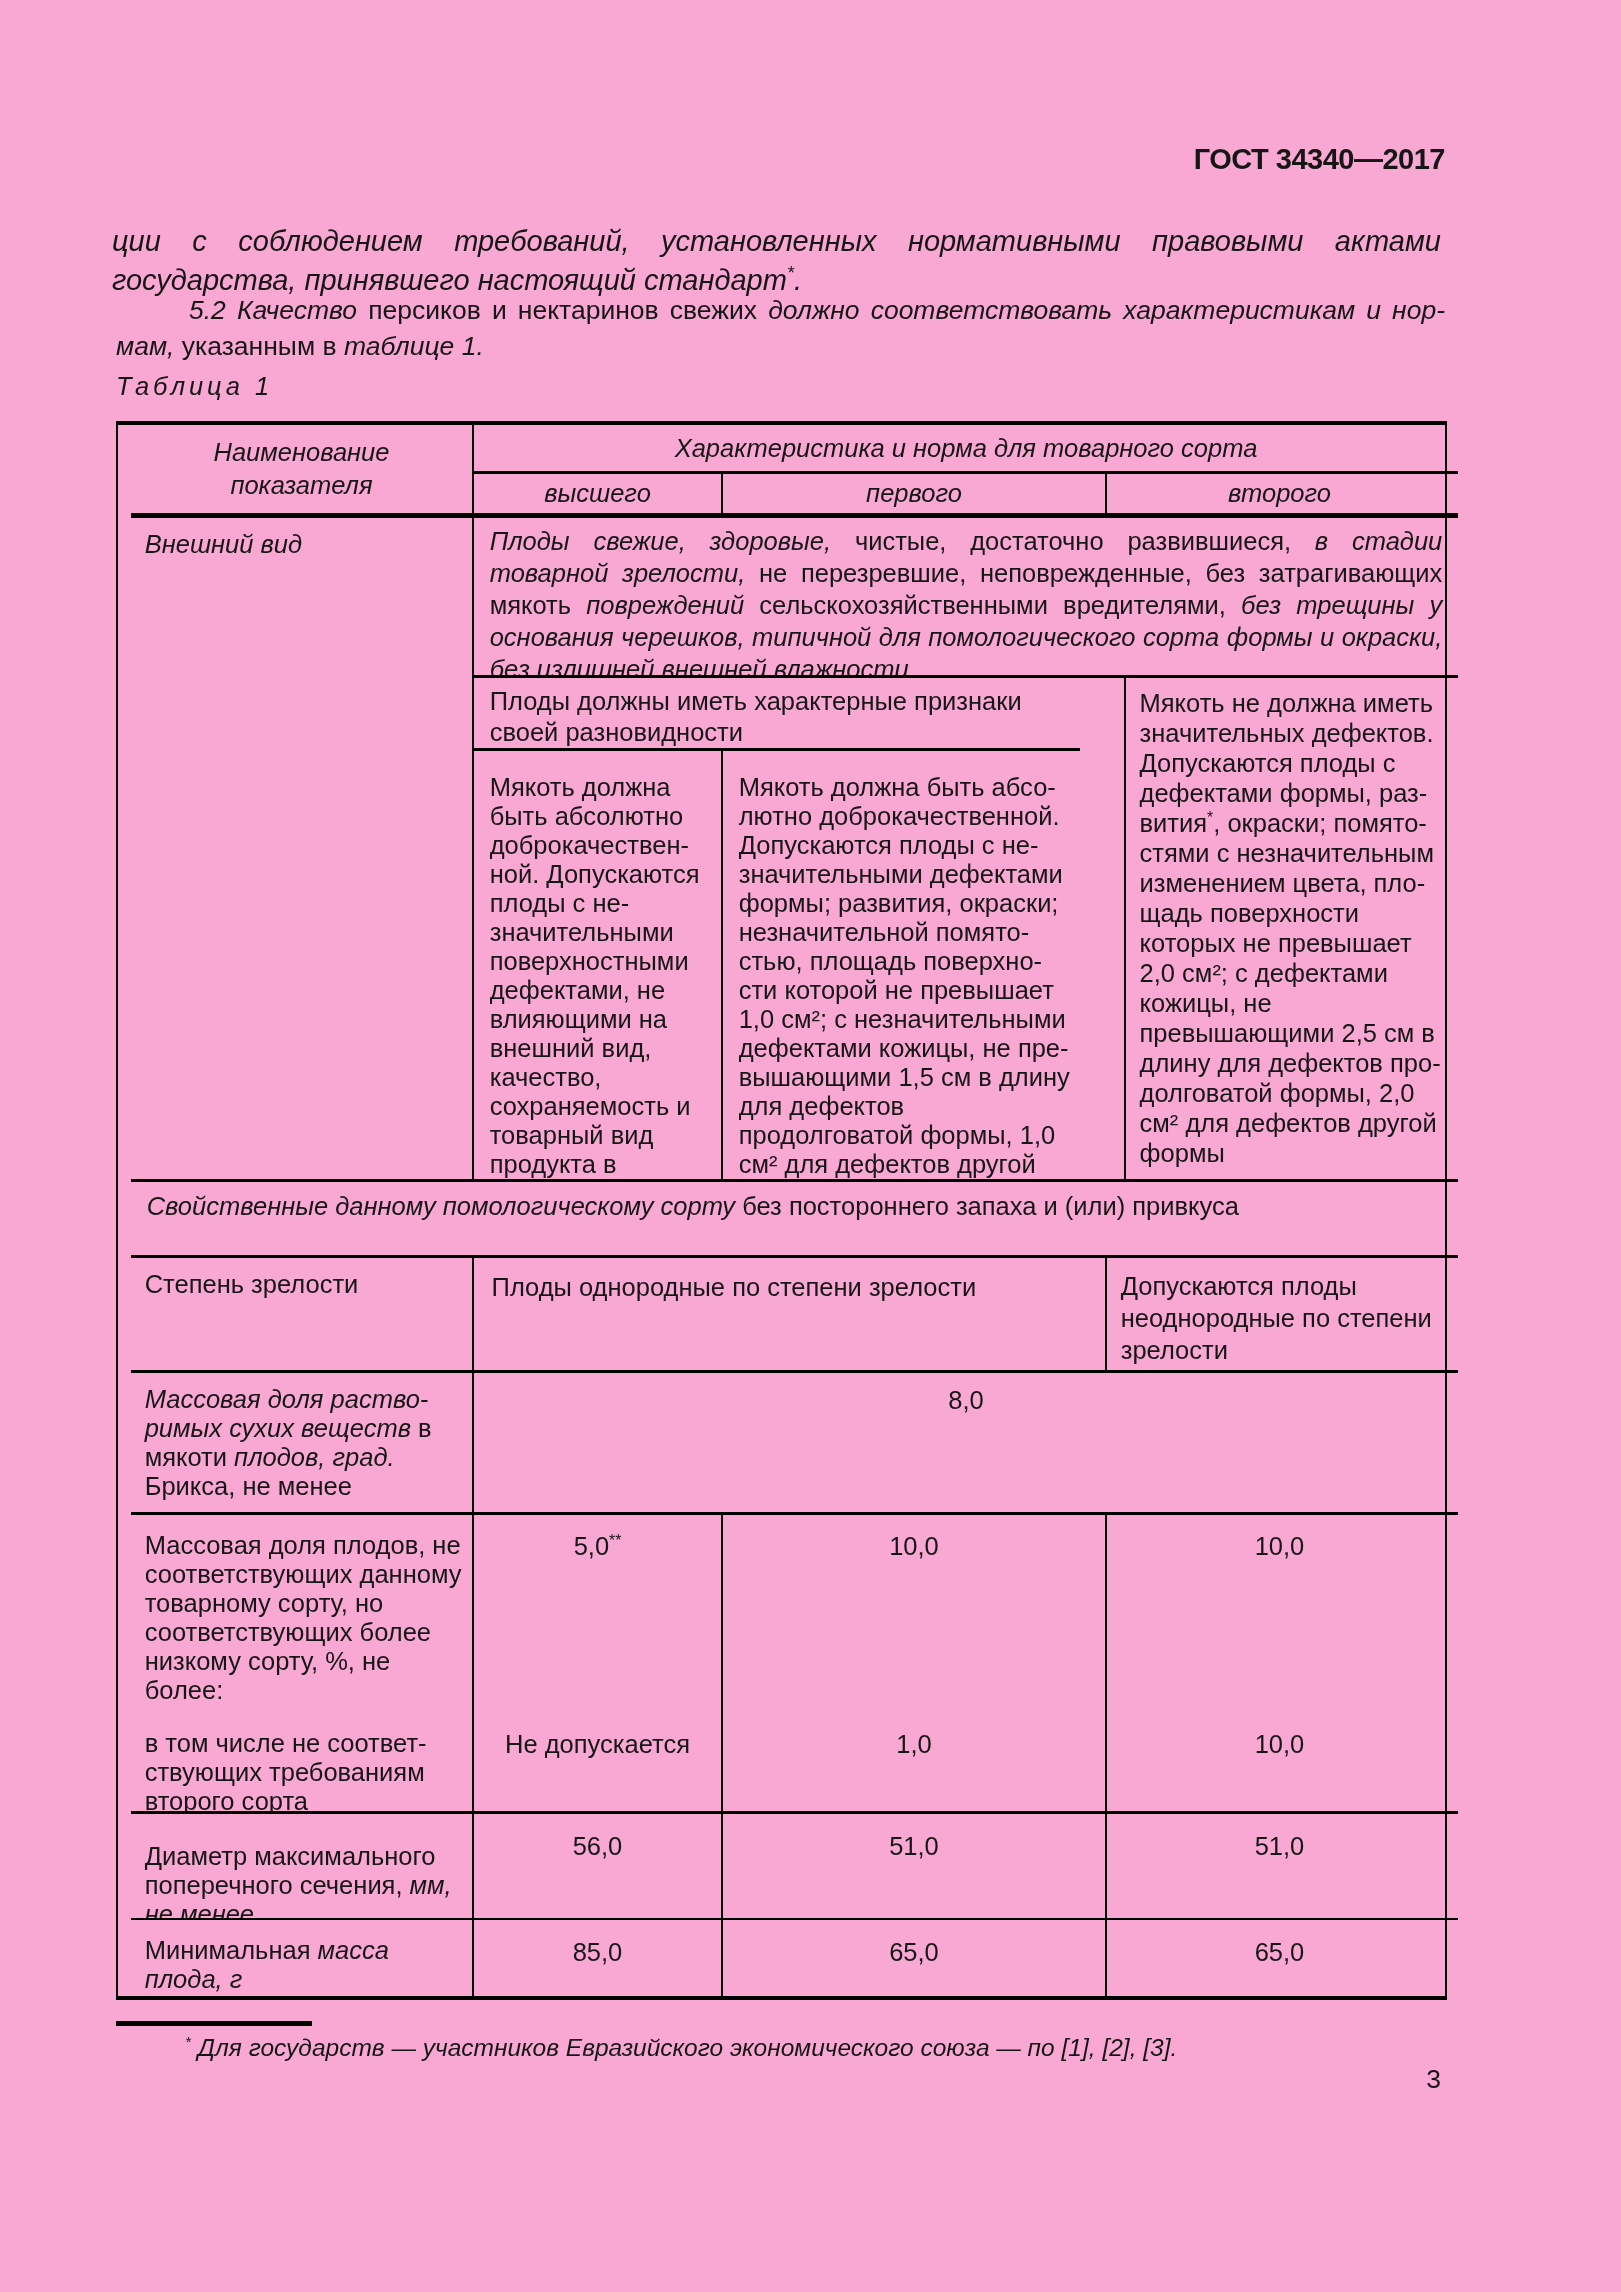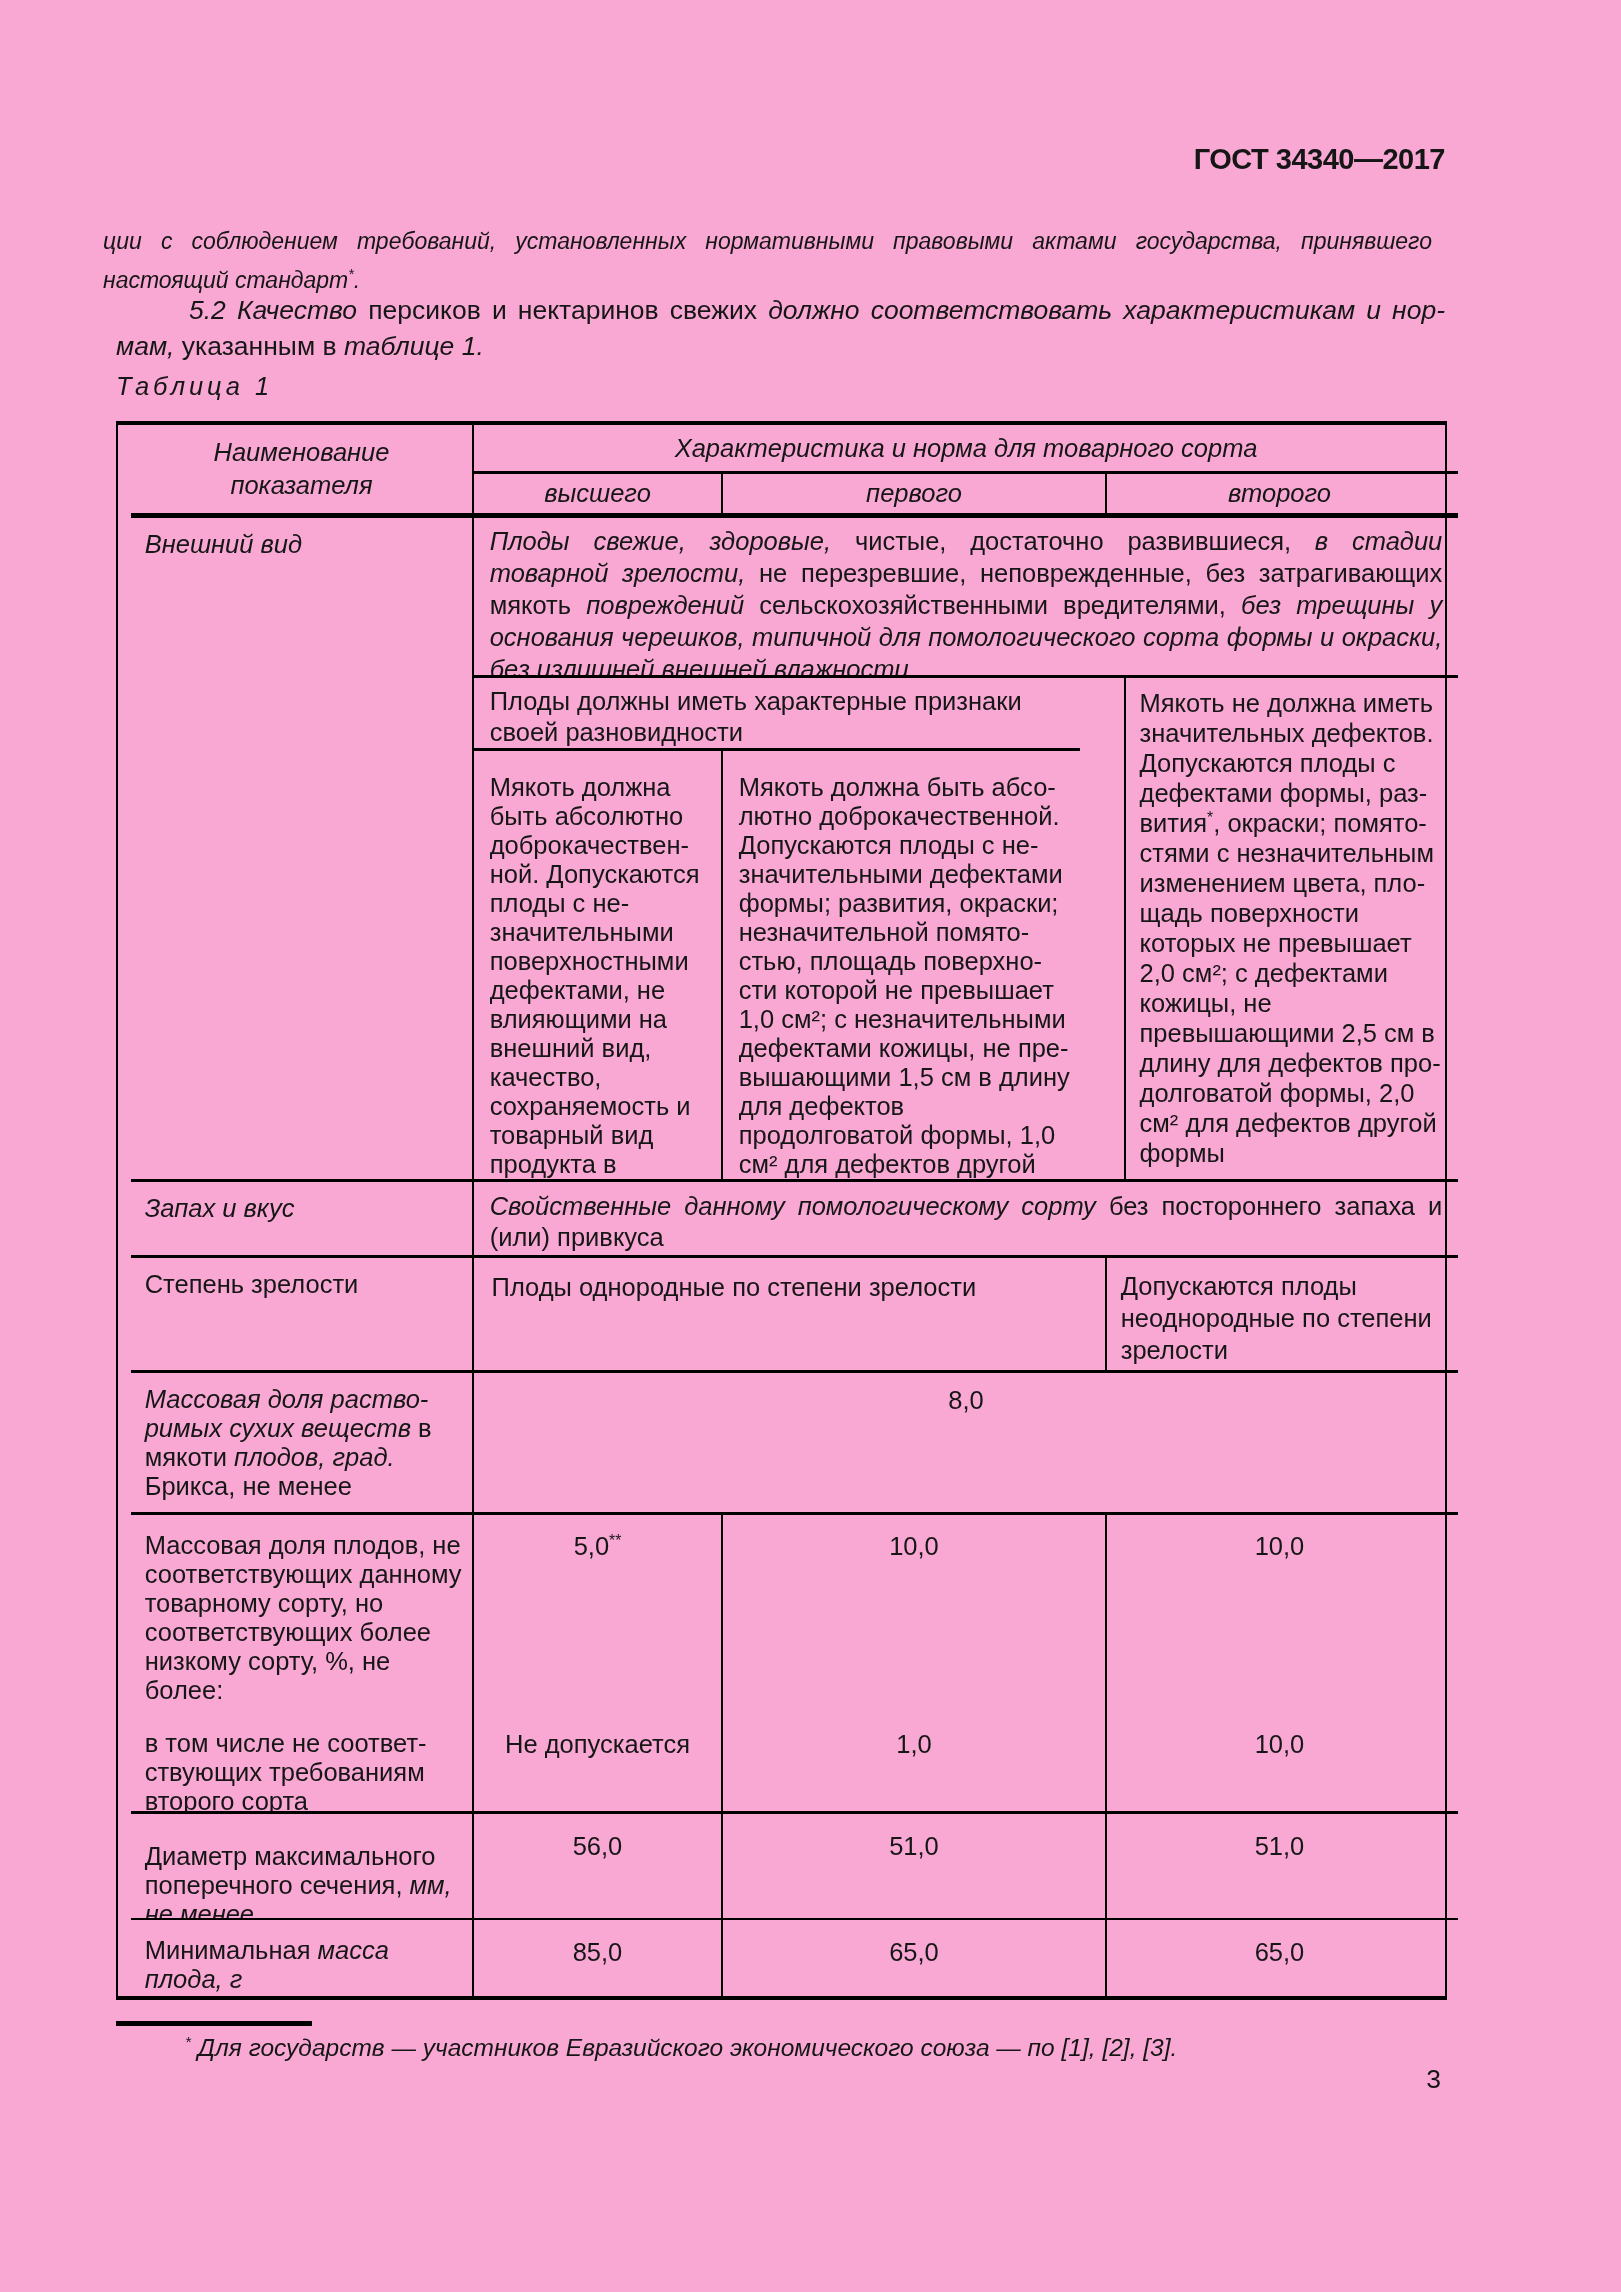--- a/index.html
+++ b/index.html
@@ -2,21 +2,21 @@
 <html><head>
 <meta charset="utf-8">
 <style>
   html,body{margin:0;padding:0;background:#e8e8e8;}
   .page{
     position:relative;width:1621px;height:2293px;background:#f9a8d4;
     font-family:"Liberation Sans","DejaVu Sans",sans-serif;color:#161616;
     overflow:hidden;margin:0 auto;
   }
   .std-code{position:absolute;top:143px;right:176px;font-size:29px;font-weight:bold;letter-spacing:-0.5px;}
-  .p1{position:absolute;top:222px;left:103px;width:1329px;font-size:23px;line-height:39px;text-align:justify;}
+  .p1{position:absolute;top:222px;left:112px;width:1329px;font-size:29px;line-height:39px;text-align:justify;}
   .p2{position:absolute;top:292px;left:116px;width:1329px;font-size:26.5px;line-height:36px;text-indent:73px;text-align:justify;}
   .caption{position:absolute;top:372px;left:116px;font-size:25.5px;font-style:italic;letter-spacing:3.9px;}
   .it{font-style:italic;}
   .sup{vertical-align:super;font-size:62%;line-height:0;}
 
   
   .tbl{
     position:absolute;top:421px;left:116px;width:1327px;
     border:4.9px solid #000;border-left-width:2.9px;border-right-width:2.9px;
     font-size:25.5px;line-height:31px;
@@ -114,21 +114,20 @@
               <div class="app-c2">Мякоть должна быть абсолютно доброкачествен­ной. Допускаются плоды с не­значительными поверхностными дефектами, не влияющими на внешний вид, качество, сохраня­емость и товар­ный вид продукта в упаковке</div>
               <div class="app-c3 bl3">Мякоть должна быть абсо­лютно доброкачественной. Допускаются плоды с не­значительными дефектами формы; развития, окраски; незначительной помято­стью, площадь поверхно­сти которой не превышает 1,0 см²; с незначительными дефектами кожицы, не пре­вышающими 1,5 см в длину для дефектов продолговатой формы, 1,0 см² для дефектов другой формы</div>
             </div>
           </div>
           <div class="app-c4 bl3"><span>Мякоть не должна иметь значительных дефек­тов. Допускаются плоды с дефектами формы, раз­вития</span><span class="sup">*</span><span>, окраски; помято­стями с незначительным изменением цвета, пло­щадь поверхности которых не превышает 2,0 см²; с дефектами кожицы, не превышающими 2,5 см в длину для дефектов про­долговатой формы, 2,0 см² для дефектов другой формы</span></div>
         </div>
       </div>
     </div>
 
     <div class="row row-taste bt4">
-      <div class="c-name it">Запах и вкус</div>
       <div class="taste-cell"><span class="it">Свойственные данному помологическому сорту</span><span> без постороннего запаха и (или) привкуса</span></div>
     </div>
 
     <div class="row row-ripe bt4">
       <div class="c-name">Степень зрелости</div>
       <div class="ripe-main">Плоды однородные по степени зрелости</div>
       <div class="ripe-second bl3">Допускаются плоды неоднородные по степени зрелости</div>
     </div>
 
     <div class="row row-brix bt4">

